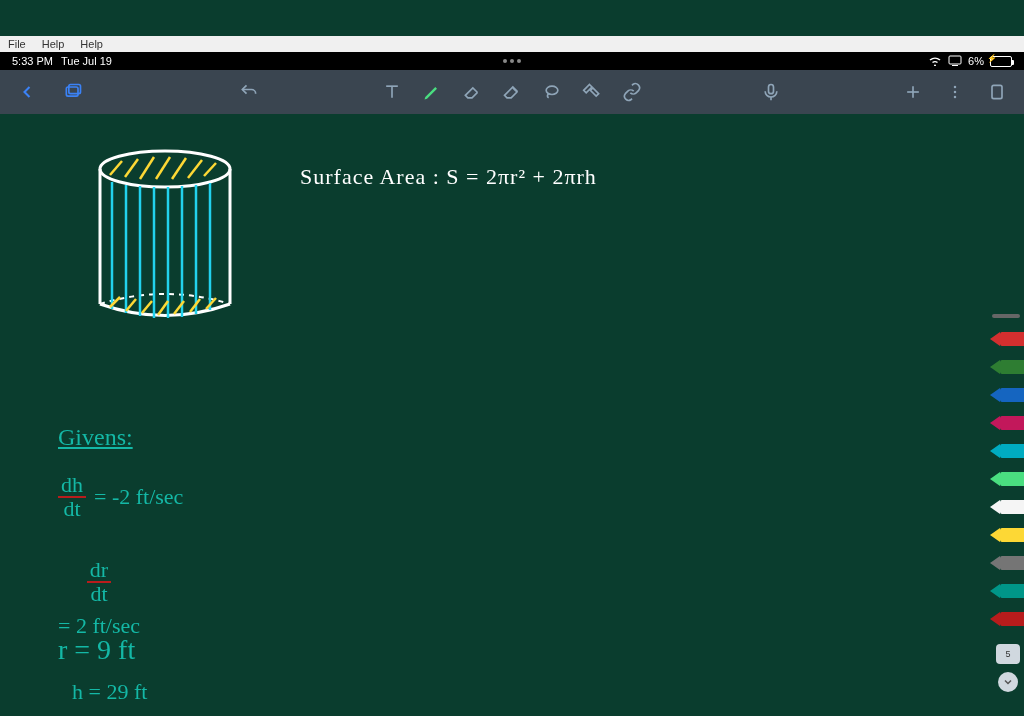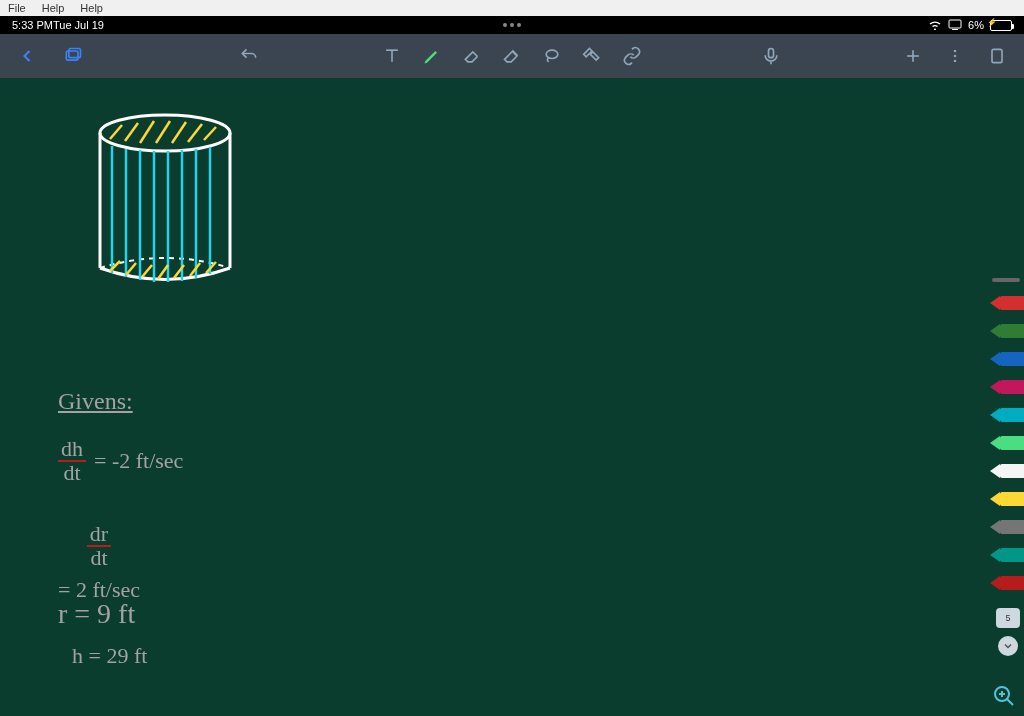--- a/index.html
+++ b/index.html
@@ -13,33 +13,34 @@
 }
 .menu-bar {
   height: 16px;
   background: #f0f0f0;
   display: flex;
   align-items: center;
   padding: 0 4px;
   font-size: 11px;
   color: #333;
   gap: 8px;
+  margin-top: 36px;
 }
 .menu-item { cursor: default; padding: 0 4px; }
 .status-bar {
   height: 18px;
   background: #000;
   display: flex;
   align-items: center;
   justify-content: space-between;
   padding: 0 12px;
   font-size: 11px;
   color: #fff;
 }
-.status-left { display: flex; gap: 0; }
+.status-left { display: flex; gap: 8px; }
 .status-right { display: flex; gap: 6px; align-items: center; }
 .status-center {
   position: absolute;
   left: 50%;
   transform: translateX(-50%);
   display: flex;
   gap: 3px;
 }
 .dot { width: 4px; height: 4px; border-radius: 50%; background: #888; }
 .toolbar {
@@ -152,21 +153,21 @@
   right: 8px;
   bottom: 8px;
   width: 24px; height: 24px;
   color: #4fc3d9;
 }
 .handwriting {
   position: absolute;
   font-family: "Comic Sans MS", cursive;
   color: #fff;
 }
-.hw-green { color: #a3a3a3; }
+.hw-green { color: #14b8a6; }
 .hw-formula { left: 300px; top: 50px; font-size: 22px; letter-spacing: 1px; }
 .hw-givens { left: 58px; top: 310px; font-size: 24px; text-decoration: underline; }
 .hw-dhdt { left: 58px; top: 360px; font-size: 22px; display: flex; align-items: center; gap: 8px; }
 .hw-drdt { left: 58px; top: 445px; font-size: 22px; display: flex; align-items: center; gap: 8px; flex-direction: column; }
 .hw-r { left: 58px; top: 520px; font-size: 28px; }
 .hw-h { left: 72px; top: 565px; font-size: 22px; }
 .frac { display: inline-flex; flex-direction: column; align-items: center; line-height: 1; }
 .frac-top { border-bottom: 2px solid #b91c1c; padding: 0 3px; }
 .cylinder {
   position: absolute;
@@ -369,20 +370,21 @@
       <line x1="20" y1="158" x2="30" y2="148"></line>
         <line x1="36" y1="162" x2="46" y2="150"></line>
       <line x1="52" y1="164" x2="62" y2="152"></line>
         <line x1="68" y1="166" x2="78" y2="152"></line>
       <line x1="84" y1="165" x2="94" y2="152"></line>
         <line x1="100" y1="163" x2="110" y2="150"></line>
       <line x1="116" y1="160" x2="126" y2="149"></line>
     </g>
   </svg>
 
+  <div class="handwriting hw-formula">Surface Area :  S = 2πr² + 2πrh</div>
 
   <div class="handwriting hw-green hw-givens">Givens:</div>
 
   <div class="handwriting hw-green hw-dhdt">
     <span class="frac">
       <span class="frac-top">dh</span>
       <span>dt</span>
     </span>
     <span>= -2  ft/sec</span>
   </div>

